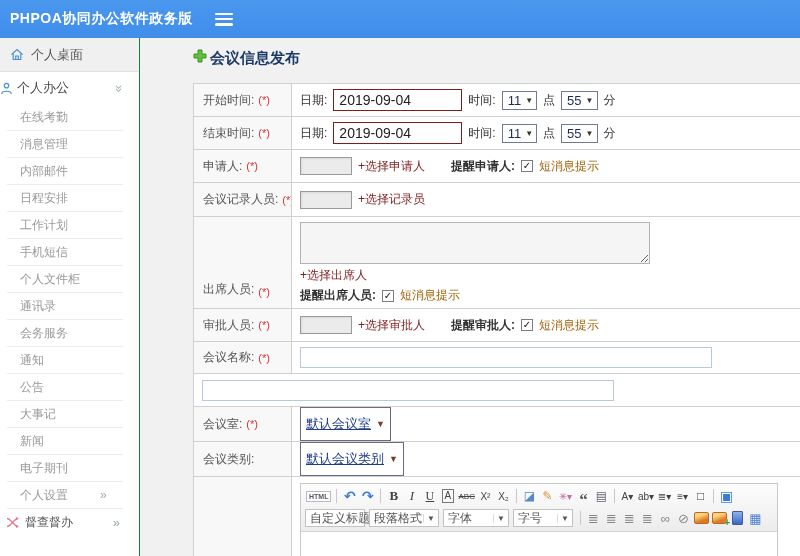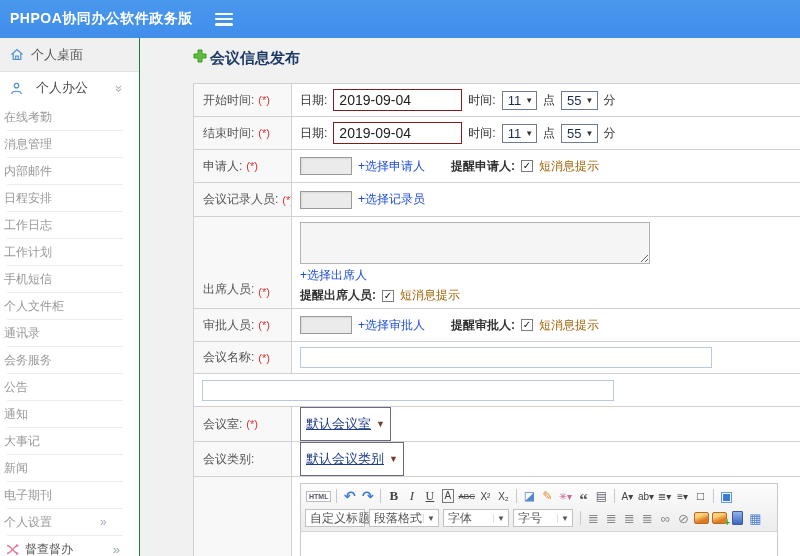--- a/index.html
+++ b/index.html
@@ -8,25 +8,25 @@
 
   
   .topbar { position:absolute; top:0; left:0; right:0; height:38px; background:linear-gradient(#4a97ee,#3f8eea); display:flex; align-items:center; z-index:5; }
   .brand { color:#fff; font-size:14px; font-weight:bold; padding-left:10px; letter-spacing:.5px; }
   .hamburger { margin-left:22px; width:18px; height:13px; display:flex; flex-direction:column; justify-content:space-between; cursor:pointer; }
   .hamburger i { display:block; height:2.6px; background:#fff; border-radius:2px; }
 
   
   .sidebar { position:absolute; top:38px; left:0; width:140px; bottom:0; background:#fff; border-right:1px solid #15803d; }
   .side-top { height:34px; background:#f0f0f0; border-bottom:1px solid #e2e2e2; display:flex; align-items:center; gap:7px; padding-left:10px; color:#555; font-size:13px; cursor:pointer; }
-  .side-office { height:32px; display:flex; align-items:center; gap:13px; padding-left:10px; color:#4a4a4a; font-size:13px; cursor:pointer;justify-content:space-between; }
+  .side-office { height:32px; display:flex; align-items:center; gap:4px; color:#4a4a4a; font-size:13px; cursor:pointer;justify-content:space-between; }
   .chev { color:#9aa; font-size:13px; line-height:1; }
   .chev.down { margin-left:auto; margin-right:16px; transform:rotate(90deg); }
   .side-list { list-style:none; }
-  .side-item { height:27px; line-height:27px; padding-left:4px; font-size:12px; color:#999; position:relative; cursor:pointer; white-space:nowrap; }
+  .side-item { height:27px; line-height:27px; padding-left:20px; font-size:12px; color:#999; position:relative; cursor:pointer; white-space:nowrap; }
   .side-item::after { content:""; position:absolute; left:7px; right:16px; bottom:0; border-bottom:1px solid #ececec; }
   .sub-chev { position:absolute; left:100px; top:0; color:#aab; }
   .side-supervise { height:27px; display:flex; align-items:center; gap:6px; padding-left:6px; font-size:12px; color:#555; cursor:pointer; }
   .side-supervise .chev.right { margin-left:auto; margin-right:19px; }
 
   
   .main { position:absolute; left:141px; top:38px; right:0; bottom:0; background:#f1f1f1; }
   .page-title { position:absolute; left:52px; top:11px; display:flex; gap:3px; }
   .page-title .txt { font-size:15px; font-weight:bold; color:#1d3a66; }
 
@@ -37,21 +37,21 @@
   .req { color:#e03131; font-size:11px; }
   .flbl { color:#333; }
   .h33{height:33px} .h34{height:34px} .h32{height:32px} .h35{height:35px} .h92{height:92px} .hEd{height:120px}
 
   .inp-date { width:129px; height:22px; border:1px solid #7f1d1d; font-size:14px; color:#222; padding:0 5px; font-family:inherit; background:#fff; }
   .sel-time { display:inline-flex; align-items:center; gap:4px; border:1px solid #6f7a94; background:#fff; height:19px; padding:0 3px 0 5px; font-size:13px; color:#1c2c54; cursor:pointer; }
   .sel-time .car { font-size:8px; color:#333; }
   .inp-gray { width:52px; height:18px; border:1px solid #9a9a9a; background:#ebebeb; box-shadow:inset 1px 1px 2px rgba(0,0,0,.08); }
   .inp-wide { width:412px; height:21px; border:1px solid #b9c9dd; background:#fff; font-family:inherit; }
   .ta-att { width:350px; height:50px; border:1px solid #b3b3b3; background:#f5f5f5; resize:both; font-family:inherit; }
-  .link { color:#1d4ed8; cursor:pointer; }
+  .link { color:#7f1d1d; cursor:pointer; }
   .remind { font-weight:bold; color:#333; }
   .sms { color:#a16207; }
   .cbx { width:12px; height:12px; border:1px solid #7d7d7d; background:#fff; display:inline-flex; align-items:center; justify-content:center; font-size:10px; color:#111; line-height:1; cursor:pointer; }
   .sel-box { display:inline-flex; align-items:center; gap:5px; border:1px solid #6b6b80; background:#fff; height:21px; padding:16px 5px; cursor:pointer; }
   .sel-box .val { color:#1f3c88; text-decoration:underline; font-size:13px; }
   .sel-box .car { font-size:9px; color:#7a3b2e; }
 
   .fc-col { flex-direction:column; align-items:flex-start; justify-content:flex-start; padding:5px 0 4px 8px; gap:3px; }
   .inline { display:flex; align-items:center; gap:6px; }
 
@@ -113,28 +113,27 @@
           <path d="M1.7 12 C1.7 8.3 11.3 8.3 11.3 12" fill="none" stroke="#4a90d9" stroke-width="1.2"></path>
         </svg>
       <span>个人办公</span>
       <span class="chev down">»</span>
     </div>
     <ul class="side-list">
       <li class="side-item">在线考勤</li>
       <li class="side-item">消息管理</li>
       <li class="side-item">内部邮件</li>
       <li class="side-item">日程安排</li>
-      <li class="side-item">工作日志</li>
       <li class="side-item">工作计划</li>
       <li class="side-item">手机短信</li>
       <li class="side-item">个人文件柜</li>
       <li class="side-item">通讯录</li>
       <li class="side-item">会务服务</li>
+      <li class="side-item">通知</li>
       <li class="side-item">公告</li>
-      <li class="side-item">通知</li>
       <li class="side-item">大事记</li>
       <li class="side-item">新闻</li>
       <li class="side-item">电子期刊</li>
       <li class="side-item"><span>个人设置</span><span class="sub-chev">»</span></li>
     </ul>
     <div class="side-supervise">
       <svg width="13" height="11" viewBox="0 0 13 11">
           <path d="M1 1.5 C5 1.5 8 9.5 12 9.5 M1 9.5 C5 9.5 8 1.5 12 1.5" fill="none" stroke="#e87a90" stroke-width="1.4"></path>
           <path d="M10 0 L13 1.5 L10 3 Z M10 8 L13 9.5 L10 11 Z" fill="#e87a90"></path>
         </svg>

